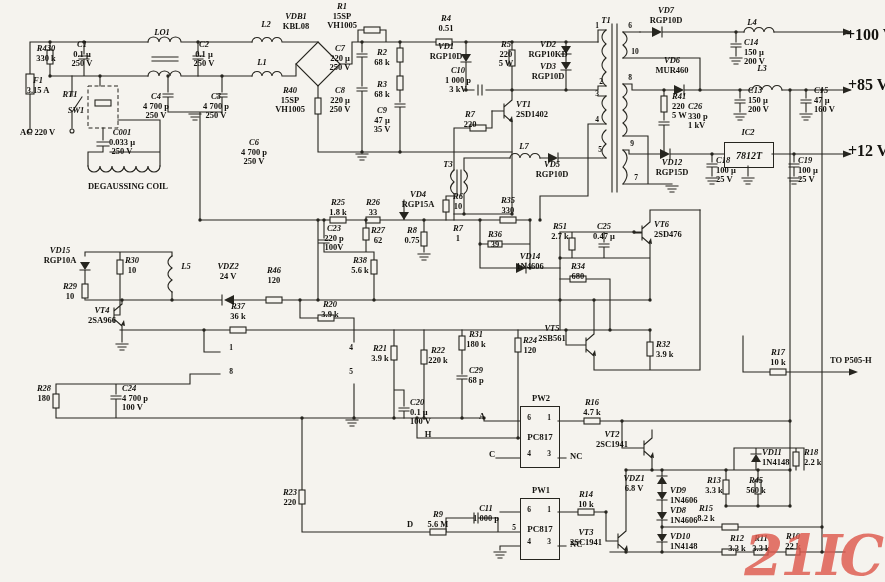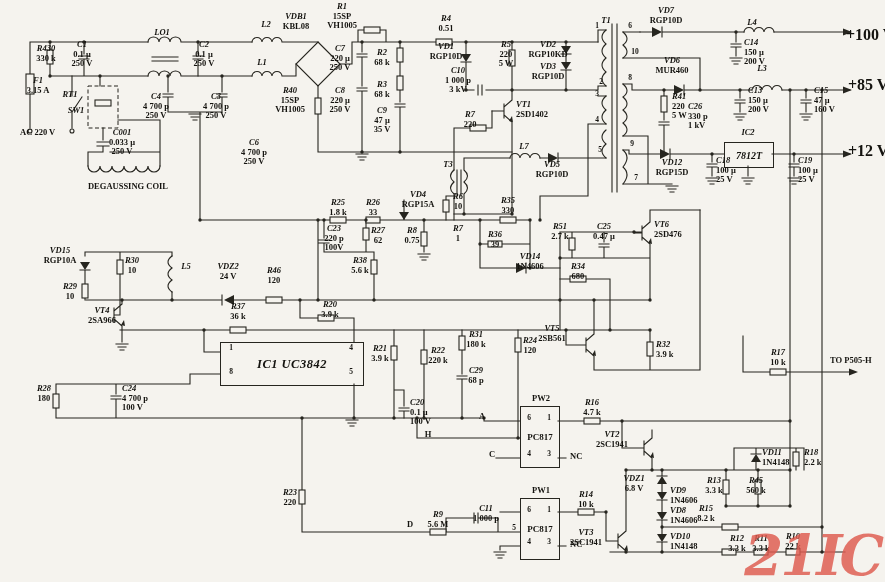--- a/index.html
+++ b/index.html
@@ -278,21 +278,20 @@
         <circle cx="790" cy="506" r="1.7"></circle>
         <circle cx="662" cy="527" r="1.7"></circle>
         <circle cx="822" cy="527" r="1.7"></circle>
     <circle cx="662" cy="552" r="1.7"></circle>
         <circle cx="626" cy="552" r="1.7"></circle>
         <circle cx="822" cy="552" r="1.7"></circle>
         <circle cx="606" cy="512" r="1.7"></circle>
   </g>
 </svg>
 
-<div class="box ic1" style="left:220px;top:342px;width:142px;height:42px;">IC1  UC3842</div>
 <div class="box opto" style="left:520px;top:406px;width:38px;height:60px;">PC817</div>
 <div class="box opto" style="left:520px;top:498px;width:38px;height:60px;">PC817</div>
 <div class="box reg" style="left:724px;top:142px;width:48px;height:24px;">7812T</div>
 
 <div id="labels">
       <div class="lbl" style="left: 38px; top: 76px;">
         <div class="ref">F1</div>
         <div>3.15 A</div>
       </div>
       <div class="lbl" style="left: 46px; top: 44px;">

